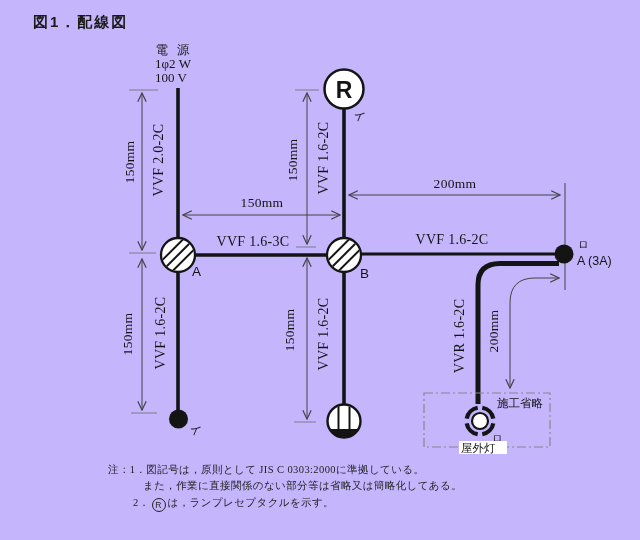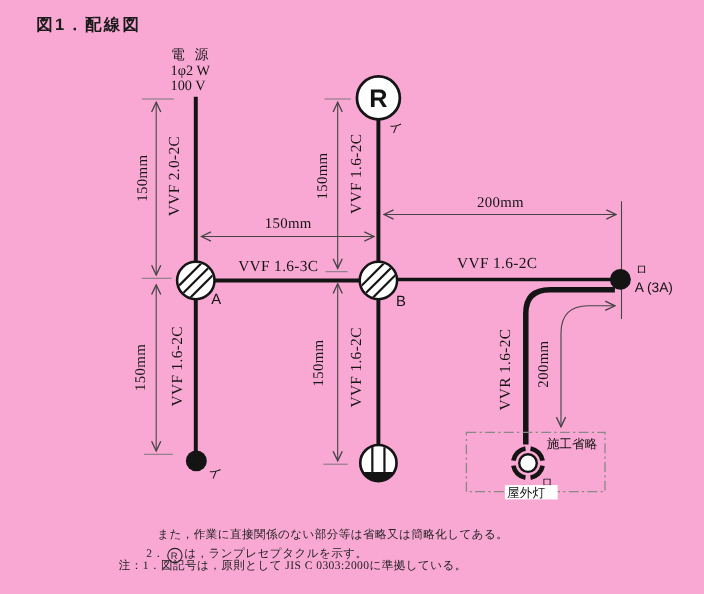--- a/index.html
+++ b/index.html
@@ -1,32 +1,32 @@
 <!DOCTYPE html>
 <html><head>
 <meta charset="utf-8">
 <style>
   html,body{margin:0;padding:0;}
   body{width:640px;height:540px;background:#ffffff;overflow:hidden;
        font-family:"Liberation Serif", serif;}
-  .canvas{position:relative;width:640px;height:540px;background:#f9a8d4;}
+  .canvas{position:relative;width:640px;height:540px;background:#c4b5fd;}
   .title{position:absolute;left:33px;top:13px;font-family:"Liberation Sans",sans-serif;
          font-weight:bold;font-size:15px;color:#1a1a1a;letter-spacing:2px;}
   svg{position:absolute;left:0;top:0;}
   svg text{font-family:"Liberation Serif", serif;fill:#141414;}
   .wire{stroke:#141414;fill:none;}
   .dim{stroke:#444;stroke-width:1;fill:none;}
   .tick{stroke:#777;stroke-width:0.9;}
   .lbl{font-size:13.5px;letter-spacing:0.3px;}
   .cable{font-size:14px;letter-spacing:0.3px;}
   .jp{font-size:11.5px;}
   .dev{font-family:"Liberation Sans",sans-serif;}
   .notes{position:absolute;left:0;top:0;width:640px;color:#222;
          font-size:10.5px;letter-spacing:0.4px;}
-  .notes .n1{position:absolute;left:108px;top:463px;white-space:nowrap;margin-top:44px;}
+  .notes .n1{position:absolute;left:108px;top:463px;white-space:nowrap;}
   .notes .n2{position:absolute;left:143px;top:479px;white-space:nowrap;text-align:center;}
   .notes .n3{position:absolute;left:133px;top:496px;white-space:nowrap;}
   .circ-r{display:inline-block;width:12px;height:12px;border:1px solid #222;
           border-radius:50%;font-size:8.5px;line-height:12px;text-align:center;
           vertical-align:-2px;margin:0 2px;font-family:"Liberation Sans",sans-serif;}
 </style>
 </head>
 <body>
 
 <div class="canvas">

